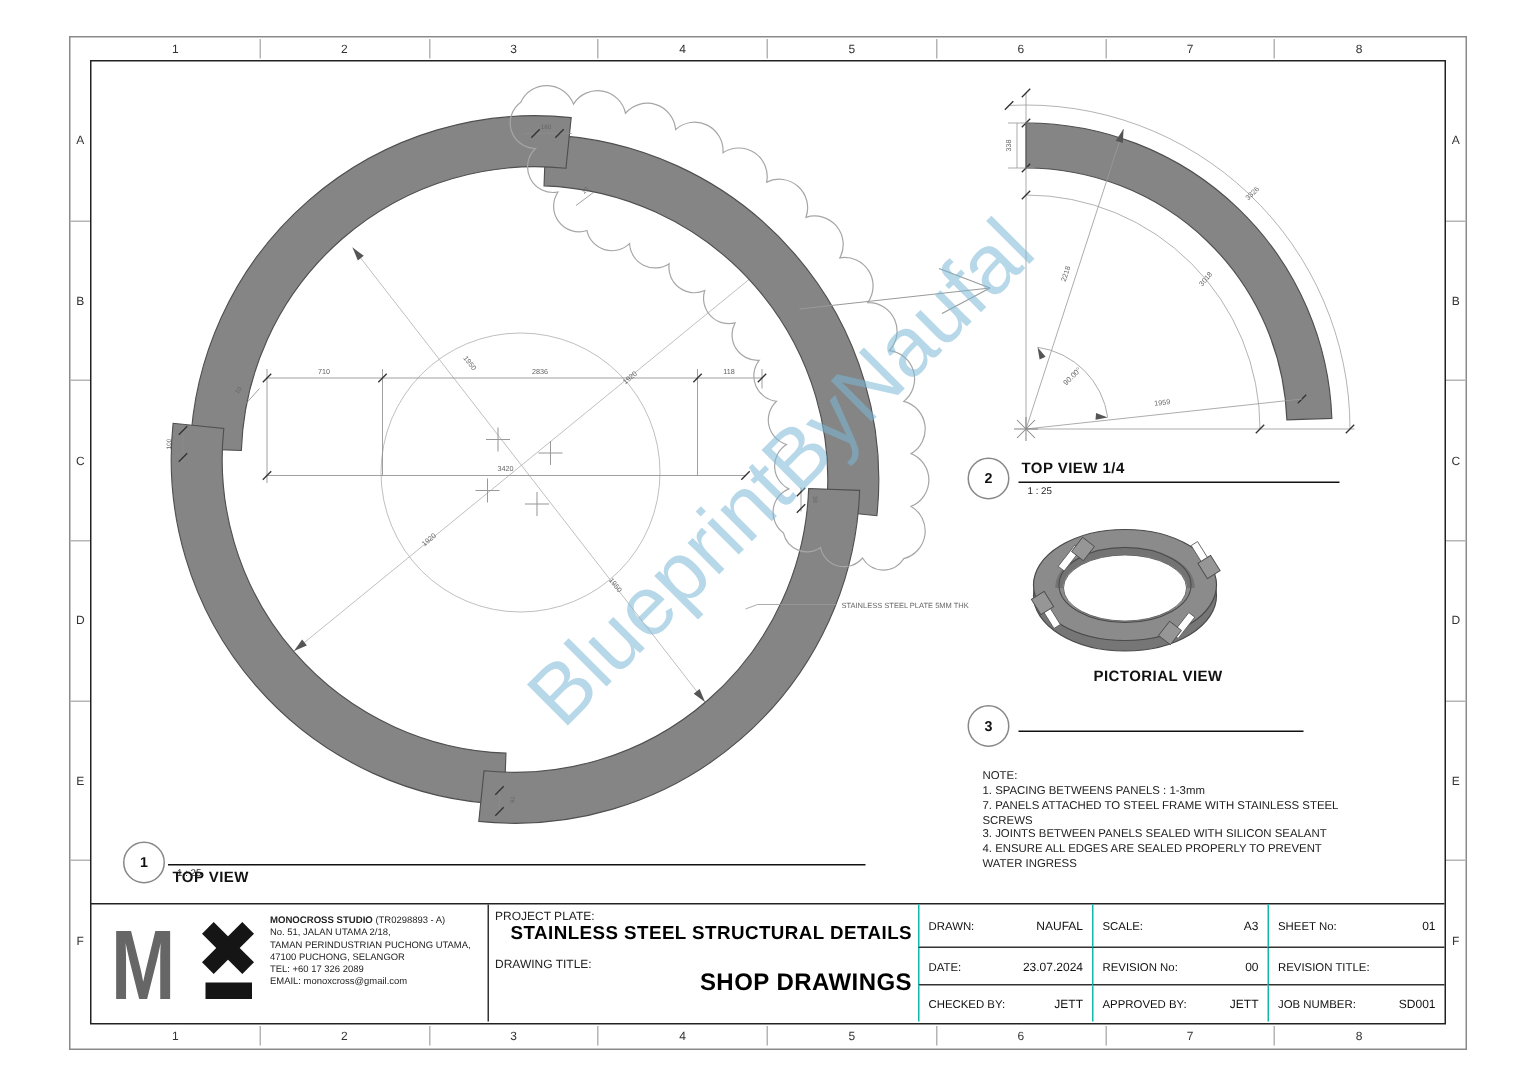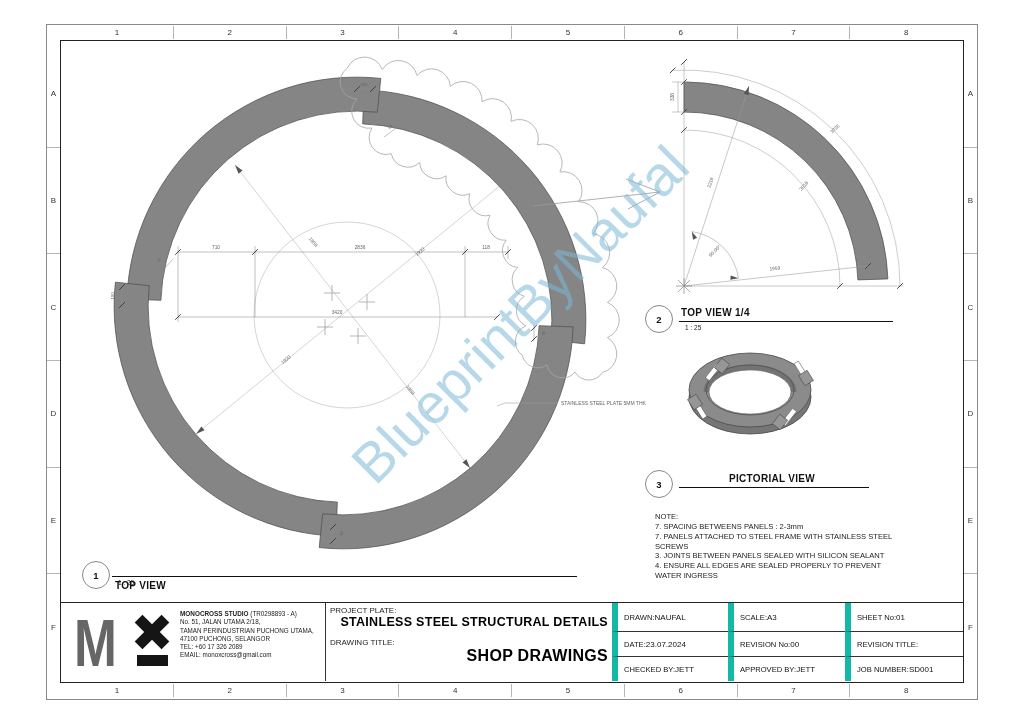--- a/index.html
+++ b/index.html
@@ -20,21 +20,21 @@
   
   .tb-topline{left:60px;top:602px;width:903px;height:0;border-top:1.2px solid #222;}
   .tb-vline{top:603px;width:0;height:78px;border-left:1px solid #333;}
   .tb-company{left:180px;top:610px;width:140px;font-size:6.3px;line-height:1.3;color:#222;}
   .tb-company b{font-size:6.4px;}
   .tb-titles{left:330px;top:606px;width:278px;}
   .lbl{font-size:8px;color:#222;}
   .big-title{font-size:12.5px;font-weight:bold;letter-spacing:.3px;color:#000;text-align:right;}
   .tb-fields{left:612px;top:603px;width:351px;height:78px;display:grid;
              grid-template-columns:116px 117px 1fr;grid-template-rows:29px 25px 1fr;font-size:7.6px;}
-  .tb-fields .fcell{border-left:6px solid #14b8a6;display:flex;align-items:center;
+  .tb-fields .fcell{border-left:1px solid #14b8a6;display:flex;align-items:center;justify-content:space-between;
                     padding:0 6px;overflow:hidden;white-space:nowrap;}
   .tb-fields .r1,.tb-fields .r2{border-bottom:1px solid #333;}
   .tb-fields .fval{font-size:8px;}
   
   .callout{width:26px;height:26px;border:1px solid #888;border-radius:50%;display:flex;
            align-items:center;justify-content:center;font-size:9.5px;font-weight:bold;background:#fff0;}
   .view-title{font-size:10px;font-weight:bold;letter-spacing:.3px;}
   .view-underline{height:1.3px;background:#111;}
   .view-scale{font-size:6.5px;color:#222;}
   
@@ -284,26 +284,26 @@
   <div class="abs callout" style="left:645px;top:305px;">
     <span>2</span>
   </div>
   <div class="abs view-title" style="left:681px;top:307px;">TOP VIEW 1/4</div>
   <div class="abs view-underline" style="left:679px;top:321px;width:214px;"></div>
   <div class="abs view-scale" style="left:685px;top:324px;">1 : 25</div>
 
   <div class="abs callout" style="left:645px;top:470px;">
     <span>3</span>
   </div>
-  <div class="abs view-title" style="left:681px;top:473px;padding-left:48px;">PICTORIAL VIEW</div>
+  <div class="abs view-title" style="left:681px;top:446px;padding-left:48px;">PICTORIAL VIEW</div>
   <div class="abs view-underline" style="left:679px;top:487px;width:190px;"></div>
 
   <div class="abs notes">
     <div>NOTE:</div>
-    <div>7. SPACING BETWEENS PANELS : 2-3mm</div>
+    <div>1. SPACING BETWEENS PANELS : 1-3mm</div>
     <div>7. PANELS ATTACHED TO STEEL FRAME WITH STAINLESS STEEL SCREWS</div>
     <div>3. JOINTS BETWEEN PANELS SEALED WITH SILICON SEALANT</div>
     <div>4. ENSURE ALL EDGES ARE SEALED PROPERLY TO PREVENT WATER INGRESS</div>
   </div>
 
   <div class="abs tb-topline"></div>
   <div class="abs tb-vline" style="left:325px;"></div>
 
   <svg class="abs" style="left:72px;top:610px;" width="104" height="62" viewBox="0 0 104 62">
     <text x="0" y="56" font-size="66" font-weight="bold" fill="#151515" transform="translate(2,0) scale(0.78,1)" style="font-family:'Liberation Sans','DejaVu Sans',sans-serif">M</text>

